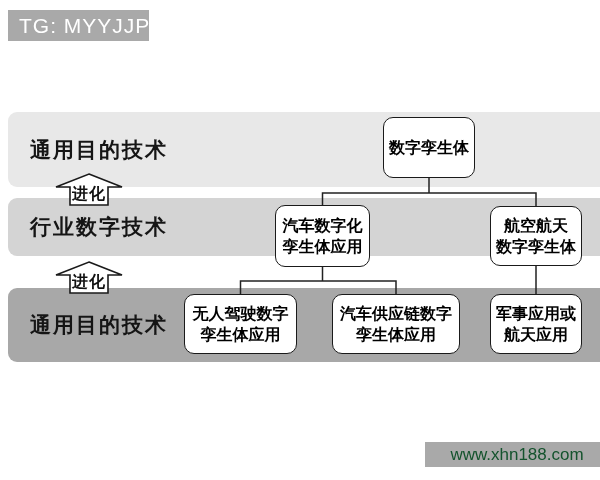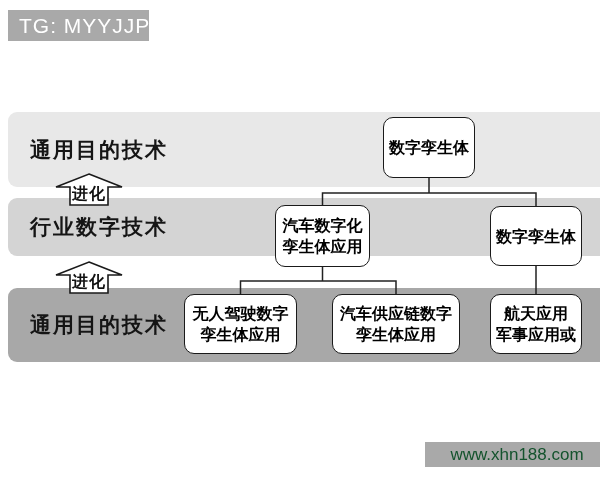--- a/index.html
+++ b/index.html
@@ -94,28 +94,29 @@
 </div>
 
 <div class="node node-1">
   <span>数字孪生体</span>
 </div>
 <div class="node node-2">
   <span>汽车数字化</span>
   <span>孪生体应用</span>
 </div>
 <div class="node node-3">
+  <span>航空航天</span>
   <span>数字孪生体</span>
 </div>
 <div class="node node-4">
   <span>无人驾驶数字</span>
   <span>孪生体应用</span>
 </div>
 <div class="node node-5">
   <span>汽车供应链数字</span>
   <span>孪生体应用</span>
 </div>
 <div class="node node-6">
+  <span>军事应用或</span>
   <span>航天应用</span>
-  <span>军事应用或</span>
 </div>
 
 <div class="watermark">www.xhn188.com</div>
 
 </body></html>

